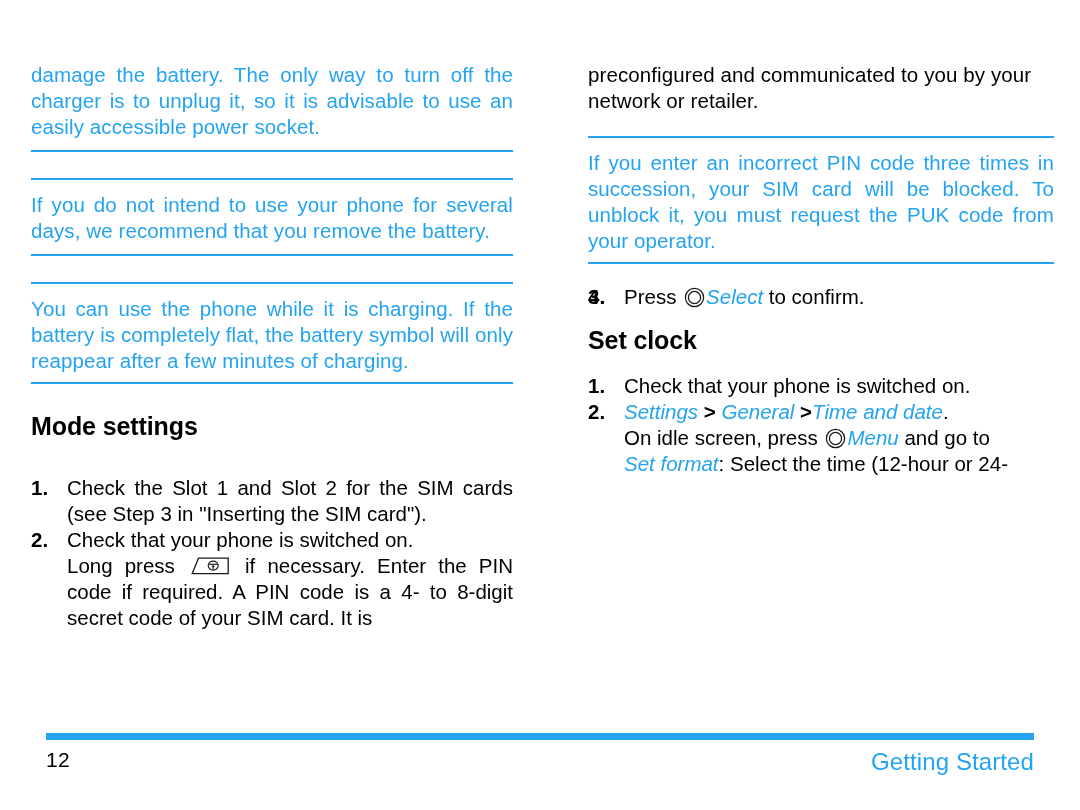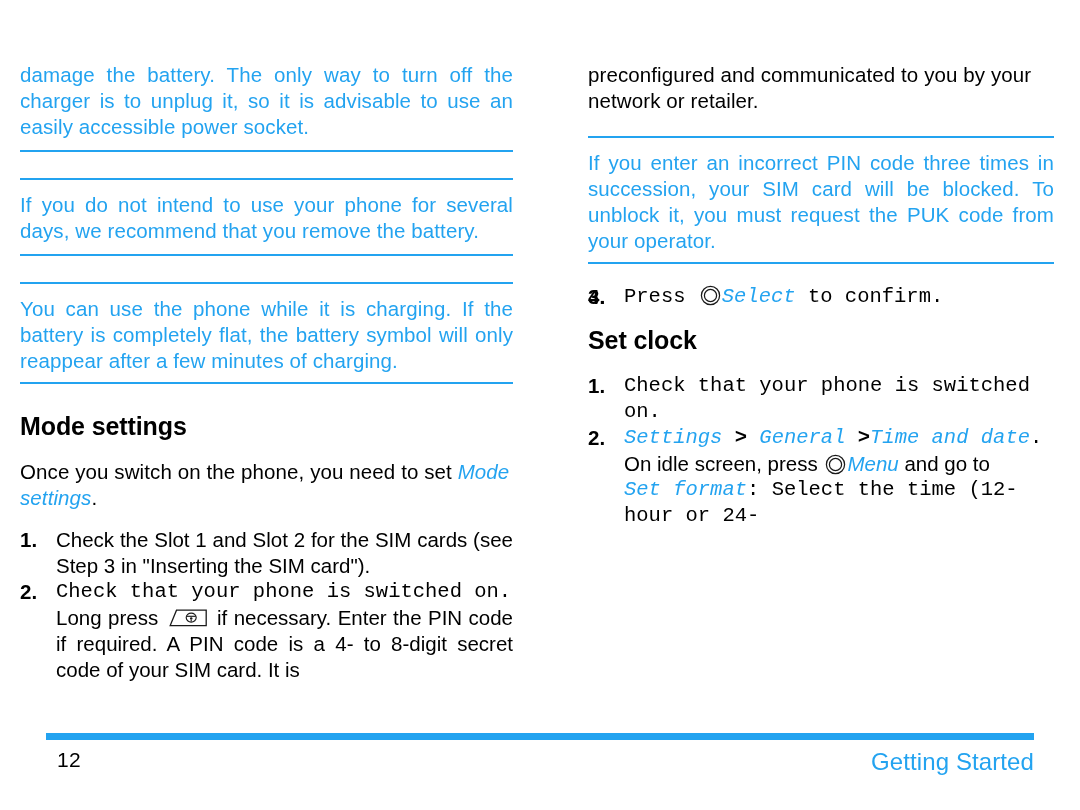--- a/index.html
+++ b/index.html
@@ -30,21 +30,21 @@
     height: 722px;
     display: flex;
     flex-direction: row;
   }
 
   .col {
     box-sizing: border-box;
     width: 540px;
     padding-top: 62px;
   }
-  .col-left  { padding-left: 20px; padding-right: 27px; }
+  .col-left  { padding-left: 31px; padding-right: 27px; }
   .col-right { padding-left: 48px; padding-right: 26px; }
 
   
   .para {
     font-size: 20.5px;
     line-height: 26px;
     text-align: justify;
     text-justify: inter-word;
     margin: 0;
     letter-spacing: 0.1px;
@@ -107,21 +107,21 @@
     font-weight: bold;
     text-align: left;
     font-size: 20.5px;
     line-height: 26px;
   }
   .step .sub {
     display: block;
     text-align: justify;
     text-justify: inter-word;
   }
-  .step .sub.noj { text-align: left; font-family: Liberation Mono, monospace; }
+  .step .sub.noj { text-align: left; }
 
   .blue-i {
     color: #23A3F0;
     font-style: italic;
   }
   .sep-gt {
     color: #000;
     font-weight: bold;
     font-style: normal;
   }
@@ -164,21 +164,21 @@
   .footer-bar {
     position: absolute;
     left: 46px;
     top: 11px;
     width: 988px;
     height: 7px;
     background: #23A3F0;
   }
   .footer-page {
     position: absolute;
-    left: 57px;
+    left: 46px;
     top: 26px;
     font-size: 21px;
     color: #000;
     letter-spacing: 0.2px;
   }
   .footer-section {
     position: absolute;
     right: 46px;
     top: 26px;
     font-size: 24px;
@@ -210,21 +210,20 @@
       <hr class="rule">
       <div class="gap-12"></div>
       <p class="note">You can use the phone while it is charging. If the battery is completely flat, the battery symbol will only reappear after a few minutes of charging.</p>
       <div class="gap-8"></div>
       <hr class="rule">
 
       <div class="gap-28"></div>
       <h2 class="heading">Mode settings</h2>
 
       <div class="gap-18"></div>
-      <p class="para last-left"><span>Once you switch on the phone, you need to set </span><span class="blue-i">Mode settings</span><span>.</span></p>
 
       <div class="gap-16"></div>
 
       <ol class="steps">
         <li class="step">
           <span class="num">1.</span>
           <span>Check the Slot 1 and Slot 2 for the SIM cards (see Step 3 in "Inserting the SIM card").</span>
         </li>
         <li class="step">
           <span class="num">2.</span>

